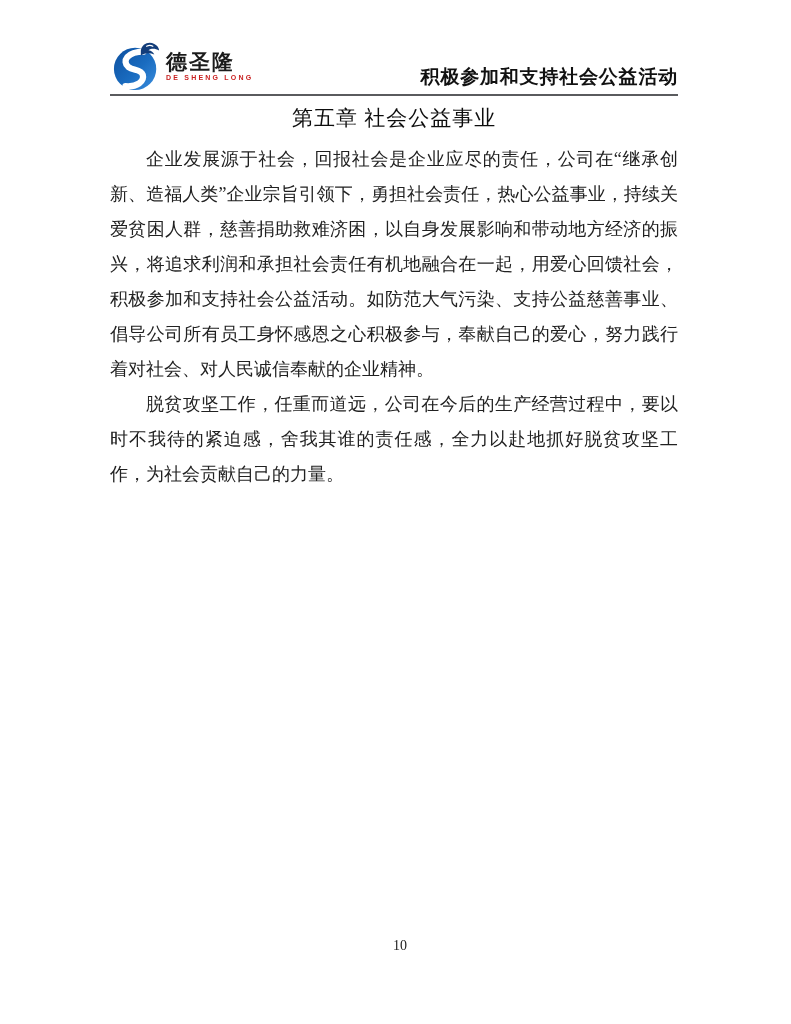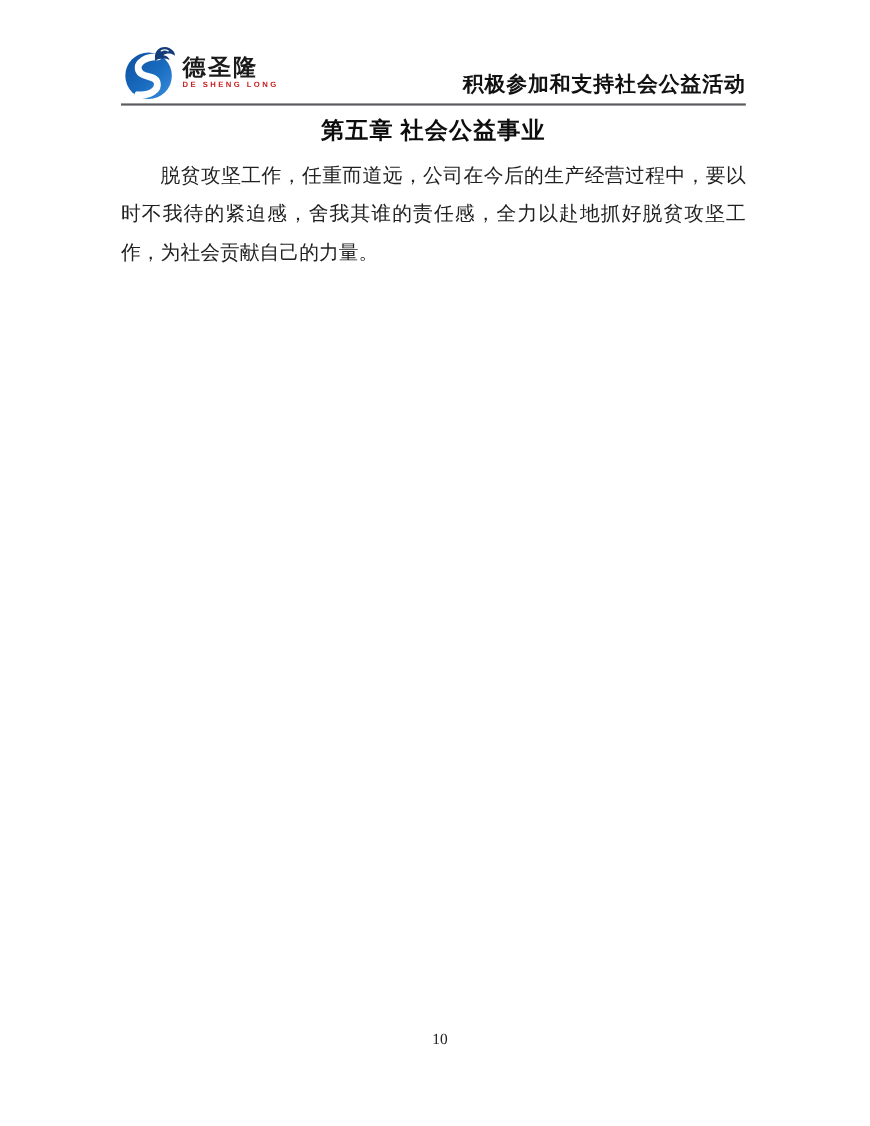--- a/index.html
+++ b/index.html
@@ -50,21 +50,21 @@
     position: absolute;
     left: 0; right: 0; top: 94px;
     height: 2px;
     background: #5a5b5e;
   }
   
   .chapter-title {
     position: absolute;
     left: 110px; right: 106px; top: 104px;
     text-align: center;
-    font-size: 21px; font-weight: bold;
+    font-size: 21px; font-weight: normal;
     letter-spacing: 1px;
     color: #0d0d0d;
   }
   
   .body-text {
     position: absolute;
     left: 110px; right: 106px; top: 142px;
   }
   .body-text p {
     margin: 0;
@@ -114,18 +114,19 @@
       </div>
     </div>
 
     <div class="company-name">积极参加和支持社会公益活动</div>
     <div class="header-rule"></div>
   </div>
 
   <div class="chapter-title">第五章 社会公益事业</div>
 
   <div class="body-text">
+    <p>企业发展源于社会，回报社会是企业应尽的责任，公司在“继承创新、造福人类”企业宗旨引领下，勇担社会责任，热心公益事业，持续关爱贫困人群，慈善捐助救难济困，以自身发展影响和带动地方经济的振兴，将追求利润和承担社会责任有机地融合在一起，用爱心回馈社会，积极参加和支持社会公益活动。如防范大气污染、支持公益慈善事业、倡导公司所有员工身怀感恩之心积极参与，奉献自己的爱心，努力践行着对社会、对人民诚信奉献的企业精神。</p>
     <p>脱贫攻坚工作，任重而道远，公司在今后的生产经营过程中，要以时不我待的紧迫感，舍我其谁的责任感，全力以赴地抓好脱贫攻坚工作，为社会贡献自己的力量。</p>
   </div>
 
   <div class="page-number">10</div>
 
 </div>
 
 </body></html>

